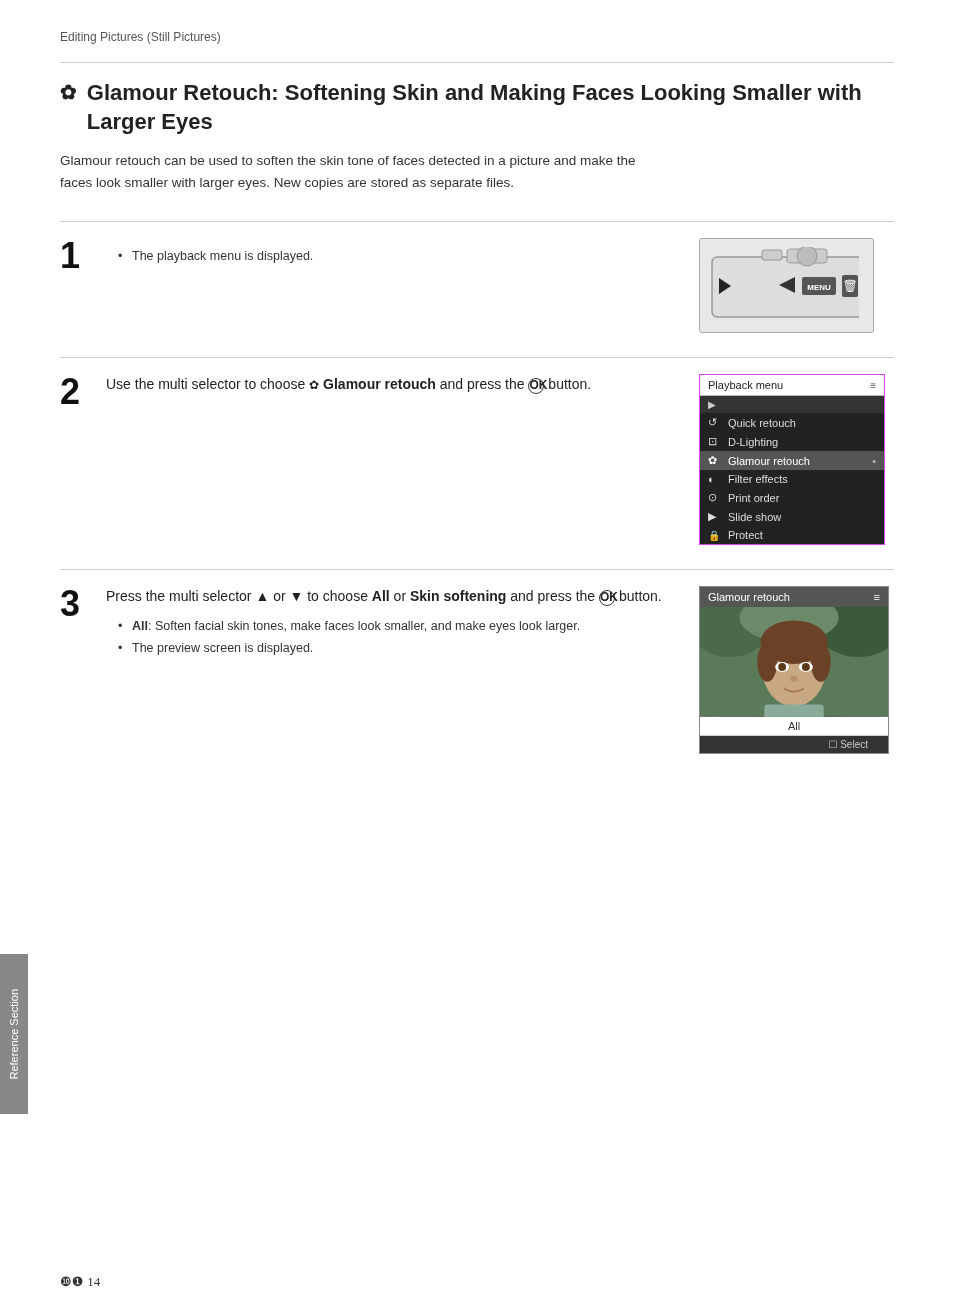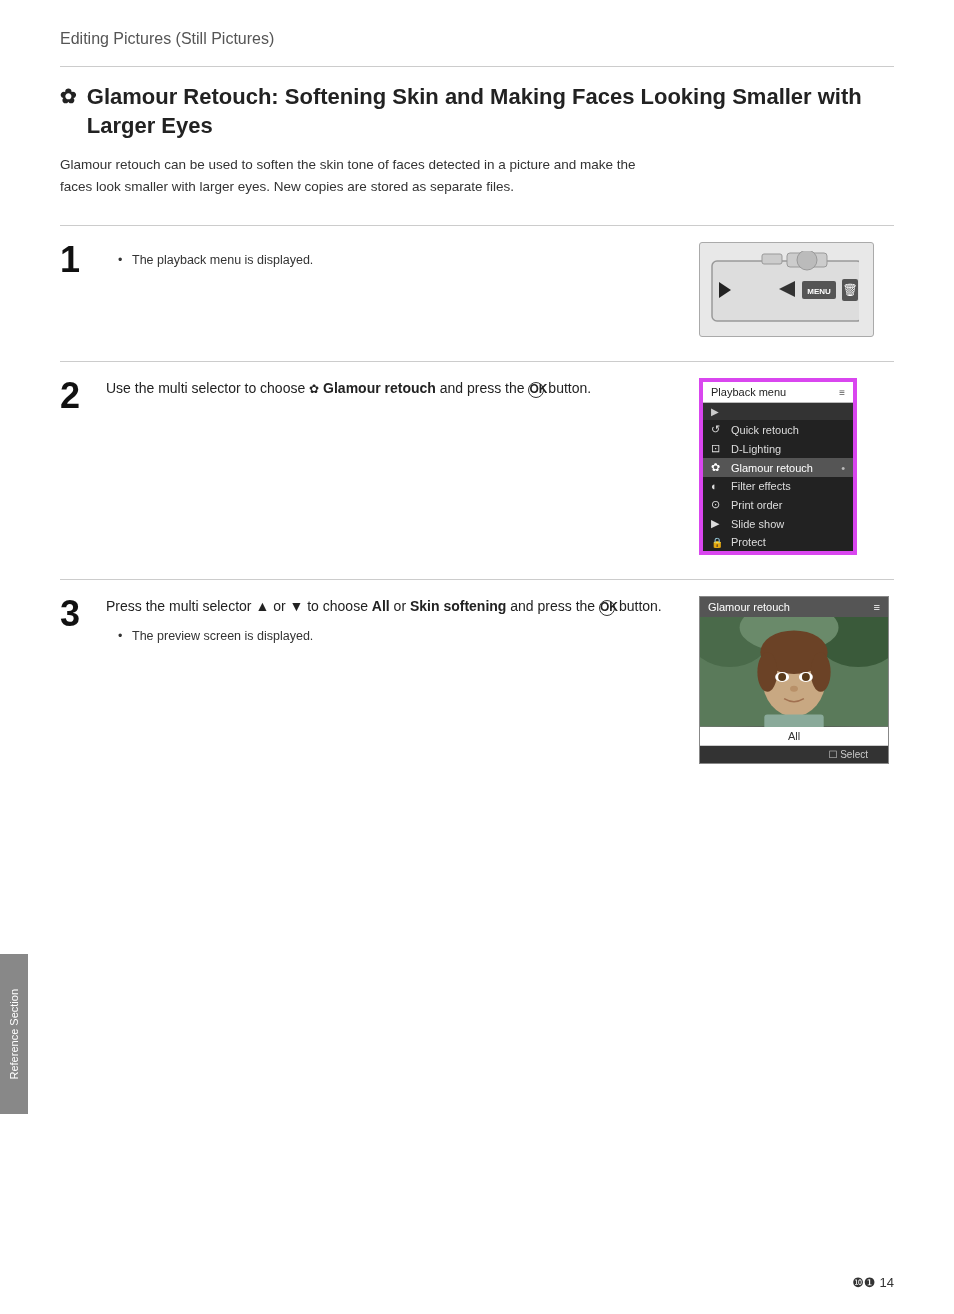--- a/index.html
+++ b/index.html
@@ -13,21 +13,21 @@
       position: relative;
       overflow: hidden;
     }
 
     .main-content {
       padding: 30px 60px 30px 60px;
       max-width: 954px;
     }
 
     .breadcrumb {
-      font-size: 16px;
+      font-size: 12px;
       color: #555;
       margin-bottom: 18px;
     }
 
     .section-title {
       font-size: 22px;
       font-weight: bold;
       margin-bottom: 14px;
       line-height: 1.3;
       display: flex;
@@ -125,22 +125,22 @@
       transform: translateY(-50%);
       width: 0;
       height: 0;
       border-top: 8px solid transparent;
       border-bottom: 8px solid transparent;
       border-left: 12px solid #222;
     }
 
     
     .menu-screenshot {
-      width: 158px;
-      border: 4px solid #d946ef;
+      width: 186px;
+      border: 1px solid #d946ef;
       background: #f2f2f2;
       font-size: 11.5px;
       overflow: hidden;
     }
 
     .menu-header {
       background: #fff;
       padding: 4px 8px;
       font-size: 11px;
       border-bottom: 1px solid #bbb;
@@ -258,22 +258,23 @@
       white-space: nowrap;
     }
 
     
     .page-footer {
       position: absolute;
       bottom: 24px;
       left: 60px;
       right: 60px;
       display: flex;
-      justify-content: flex-end;
-      align-items: center;
+      justify-content: flex-start;
+      align-items: center;
+      font-family: Liberation Serif, serif;
     }
 
     .page-number {
       font-size: 13px;
       color: #333;
       display: flex;
       align-items: center;
       gap: 4px;
     }
 
@@ -445,20 +446,21 @@
   <hr class="divider">
   <div class="step-row">
     <div class="step-left">
       <div style="display:flex; gap:16px; align-items:flex-start;">
         <span class="step-number">3</span>
         <div class="step-content">
           <p class="step-text">
             Press the multi selector ▲ or ▼ to choose <strong>All</strong> or <strong>Skin softening</strong> and press the <span class="inline-icon">OK</span> button.
           </p>
           <ul class="step-bullets">
+            <li><strong>All</strong>: Soften facial skin tones, make faces look smaller, and make eyes look larger.</li>
             <li>The preview screen is displayed.</li>
           </ul>
         </div>
       </div>
     </div>
     <div class="step-right">
 
       <div class="glamour-screenshot">
         <div class="glamour-header">
           <span>Glamour retouch</span>

